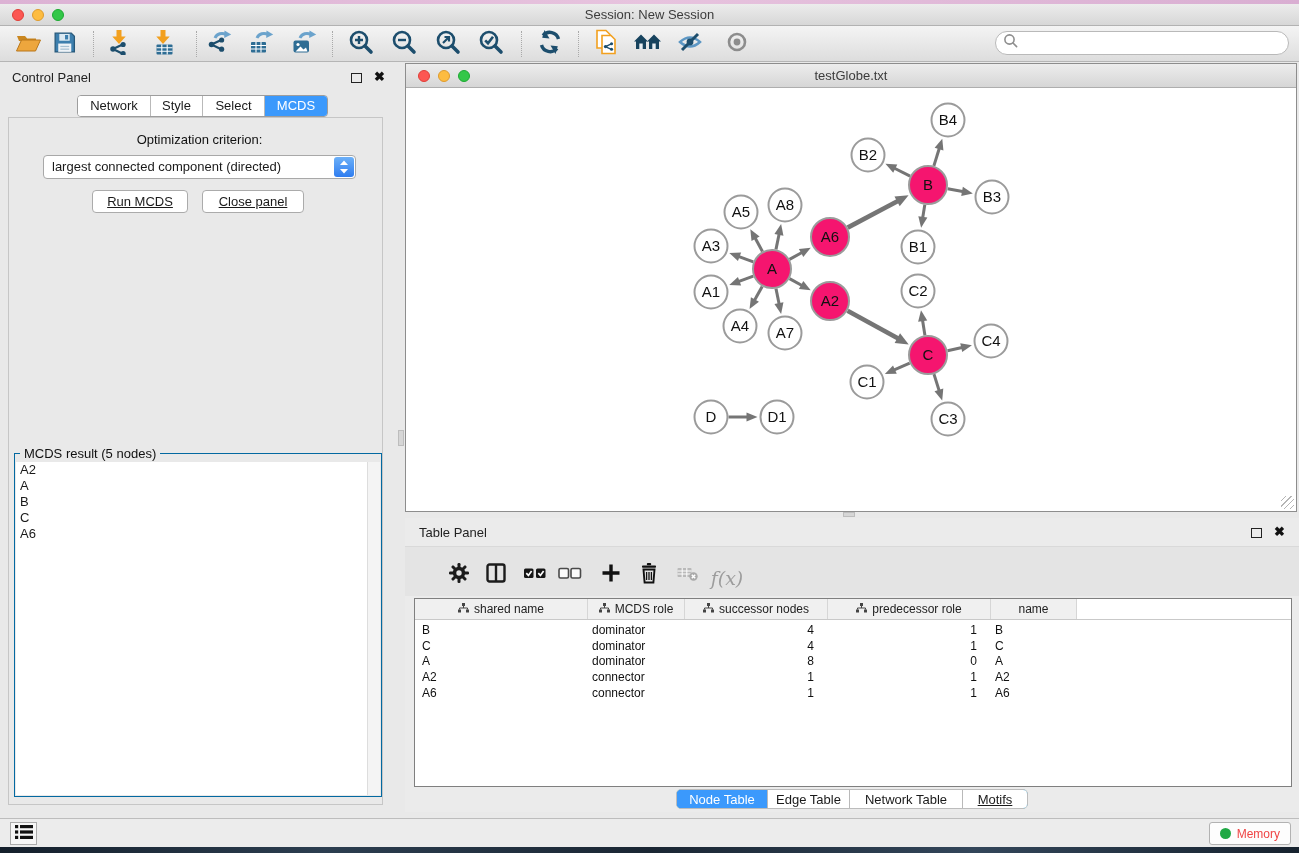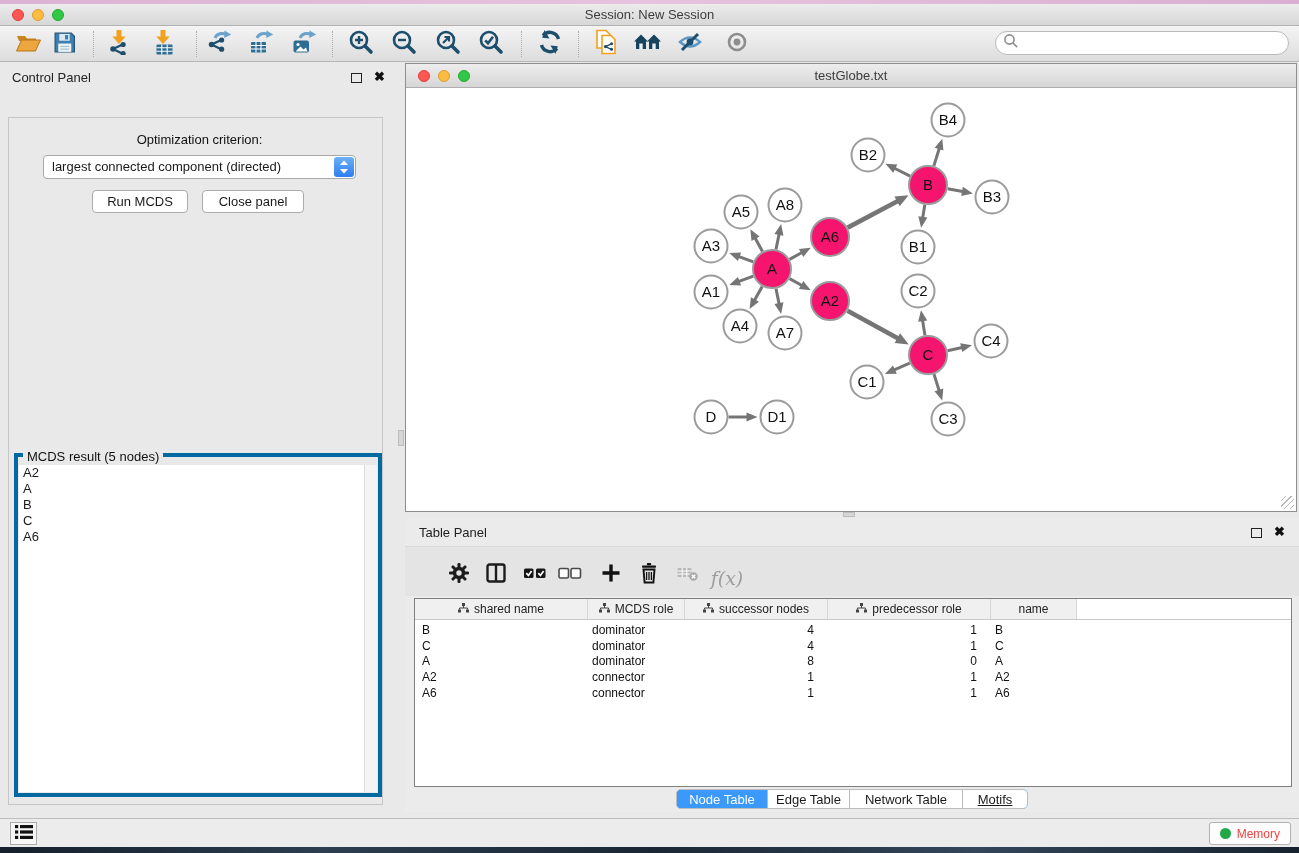--- a/index.html
+++ b/index.html
@@ -39,24 +39,24 @@
   .seg-tab { font-size:13px; line-height:20px; text-align:center; background:#fff; color:#1a1a1a; border-right:1px solid #b9b9b9; }
   .seg-tab:last-child { border-right:none; }
   .seg-tab.active { background:#3b99fc; color:#fff; }
   #cp-box { position:absolute; left:8px; top:55px; width:375px; height:688px; border:1px solid #c6c6c6; }
   #opt-label { position:absolute; left:0; top:70px; width:399px; text-align:center; font-size:13px; color:#111; }
   #criterion { position:absolute; left:43px; top:93px; width:313px; height:24px; background:#fff; border:1px solid #a8a8a8;
     border-radius:4px; font-size:13px; line-height:22px; padding-left:8px; }
   #criterion-stepper { position:absolute; right:1px; top:1px; width:20px; height:20px; border-radius:3px;
     background:linear-gradient(#6cb0f8,#2f7df0); display:flex; align-items:center; justify-content:center; }
   .cp-btn { position:absolute; top:128px; height:23px; background:#fff; border:1px solid #ababab; border-radius:4px;
-    font-size:13px; text-align:center; line-height:21px; }
+    font-size:13px; text-align:center; line-height:21px;text-decoration:underline; }
   #run-btn { left:92px; width:96px; }
   #closepanel-btn { left:202px; width:102px; }
-  #result-fieldset { position:absolute; left:14px; top:391px; width:368px; height:344px; border:4px solid #0369a1; }
+  #result-fieldset { position:absolute; left:14px; top:391px; width:368px; height:344px; border:1px solid #0369a1; }
   #result-legend { position:absolute; left:5px; top:-8px; background:#e9e9e9; padding:0 4px; font-size:13px; color:#111; }
   #result-list { position:absolute; left:1px; right:1px; top:8px; bottom:1px; background:#fff; overflow:hidden; }
   #result-scroll { position:absolute; right:0; top:0; bottom:0; width:13px; background:#f4f4f4; border-left:1px solid #ddd; }
   .result-item { font-size:13px; line-height:16px; padding-left:4px; }
 
   
   #net-window { left:405px; top:63px; width:892px; height:449px; border:1px solid #8d8d8d; background:#fff; }
   #net-titlebar { position:absolute; left:0; top:0; right:0; height:24px;
     background:linear-gradient(#ededed,#d6d6d6); border-bottom:1px solid #aeaeae; }
   #net-canvas { position:absolute; left:0; top:24px; right:0; bottom:0; background:#fff; }
@@ -245,20 +245,26 @@
     <div class="tb-sep" style="left: 196px;"></div>
     <div class="tb-sep" style="left: 332px;"></div>
     <div class="tb-sep" style="left: 521px;"></div>
     <div class="tb-sep" style="left: 578px;"></div>
   </div>
 
 <div id="control-panel" class="abs">
   <div class="panel-title">Control Panel</div>
   <span class="float-btn" style="right:37px"></span>
   <span class="close-btn" style="right:14px">✖</span>
+  <div id="cp-tabbar">
+      <div class="seg-tab" style="width: 73px;">Network</div>
+      <div class="seg-tab" style="width: 52px;">Style</div>
+      <div class="seg-tab" style="width: 62px;">Select</div>
+      <div class="seg-tab active" style="width: 62px;">MCDS</div>
+    </div>
   <div id="cp-box"></div>
   <div id="criterion">
     <span>largest connected component (directed)</span>
     <span id="criterion-stepper">
       <svg width="10" height="14" viewBox="0 0 10 14">
           <path d="M5 0.5 L9 5 H1 z" fill="#fff"></path>
           <path d="M1 9 H9 L5 13.5 z" fill="#fff"></path>
         </svg>
     </span>
   </div>

